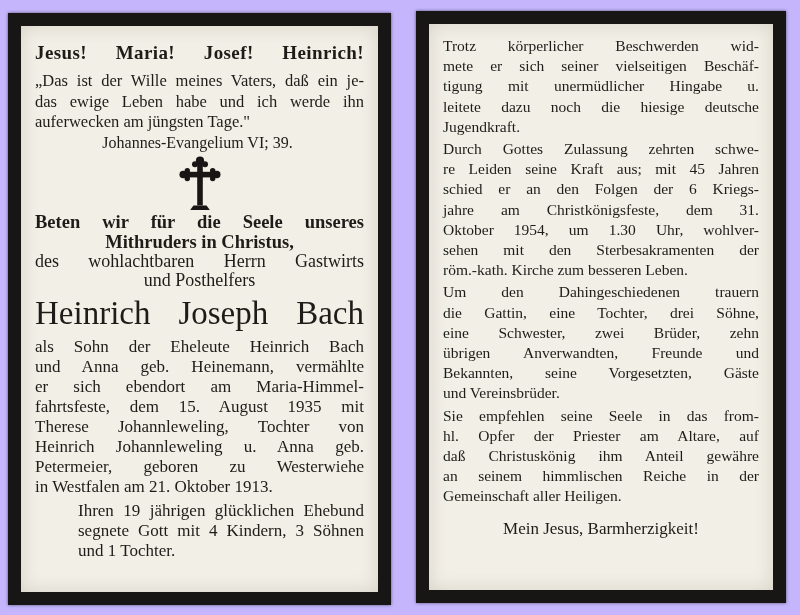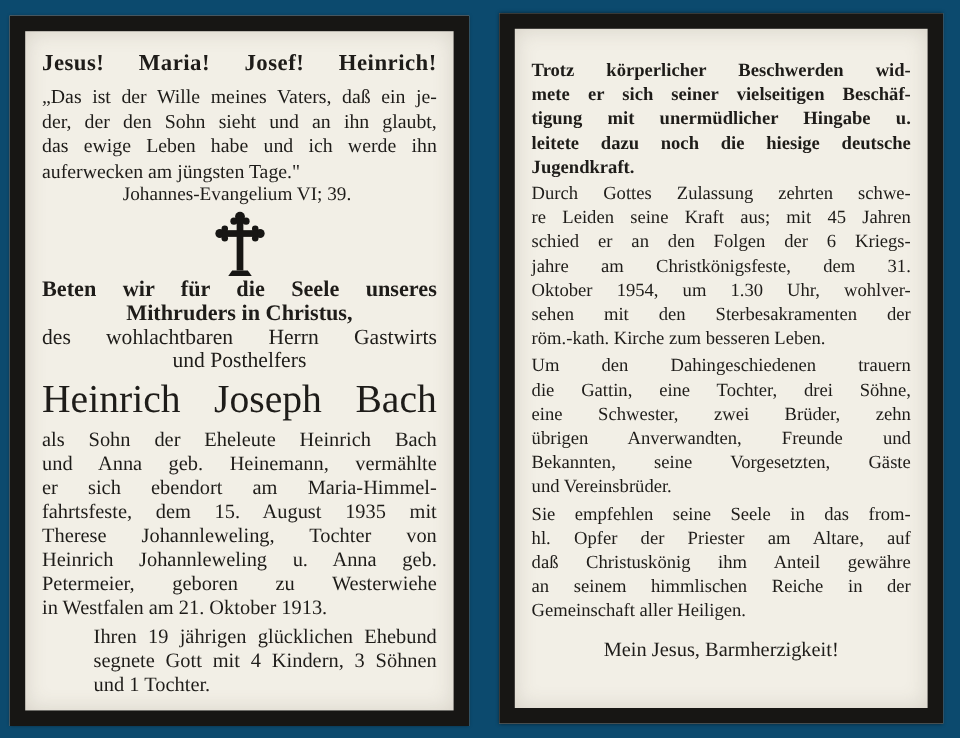--- a/index.html
+++ b/index.html
@@ -4,21 +4,21 @@
 <style>
   html,body { margin:0; padding:0; }
   body {
     width:800px; height:615px;
     background:#ececea;
     font-family:"Liberation Serif","DejaVu Serif",serif;
   }
   .scan {
     position:relative;
     width:800px; height:615px;
-    background:#0c4a6e;
+    background:#c4b5fd;
     overflow:hidden;
     color:#1e1c19;
   }
   .panel {
     position:absolute;
     box-sizing:border-box;
     background:#f2efe6;
     border:13px solid #171614;
     box-shadow:0 0 3px rgba(0,0,0,.55), inset 0 0 18px rgba(90,80,60,.18);
   }
@@ -49,36 +49,35 @@
   .deceased-title { font-size:18px; line-height:19px; }
   .deceased-name {
     font-size:33px; line-height:36px;
     margin:5px 0 6px 0;
   }
   .bio { font-size:17px; line-height:20px; }
   .family { font-size:17px; line-height:20px; margin-top:4px;margin-left:43px; }
 
   
   .obit { font-size:15.5px; line-height:20.2px; margin-top:2px; }
-  .obit:first-child { margin-top:17px;font-weight:bold; }
+  .obit:first-child { margin-top:4px; }
   .closing-prayer { font-size:17px; line-height:20px; margin-top:12px; text-align:center; }
 </style>
 </head>
 <body>
 
 <div class="scan">
 
   <div class="panel panel-left">
     <div class="inner">
 
       <div class="invocation spread">Jesus! Maria! Josef! Heinrich!</div>
 
       <div class="quote para">
           <div class="tline">„Das ist der Wille meines Vaters, daß ein je-</div>
-          <div class="tline">der, der den Sohn sieht und an ihn glaubt,</div>
           <div class="tline">das ewige Leben habe und ich werde ihn</div>
           <div class="tline">auferwecken am jüngsten Tage."</div>
         </div>
 
       <div class="quote-source">Johannes-Evangelium VI; 39.</div>
 
       <div class="cross-wrap">
         <svg width="46" height="56" viewBox="0 0 48 60" aria-hidden="true">
           <g fill="#171614">
             <circle cx="24" cy="6" r="4.4"></circle>

